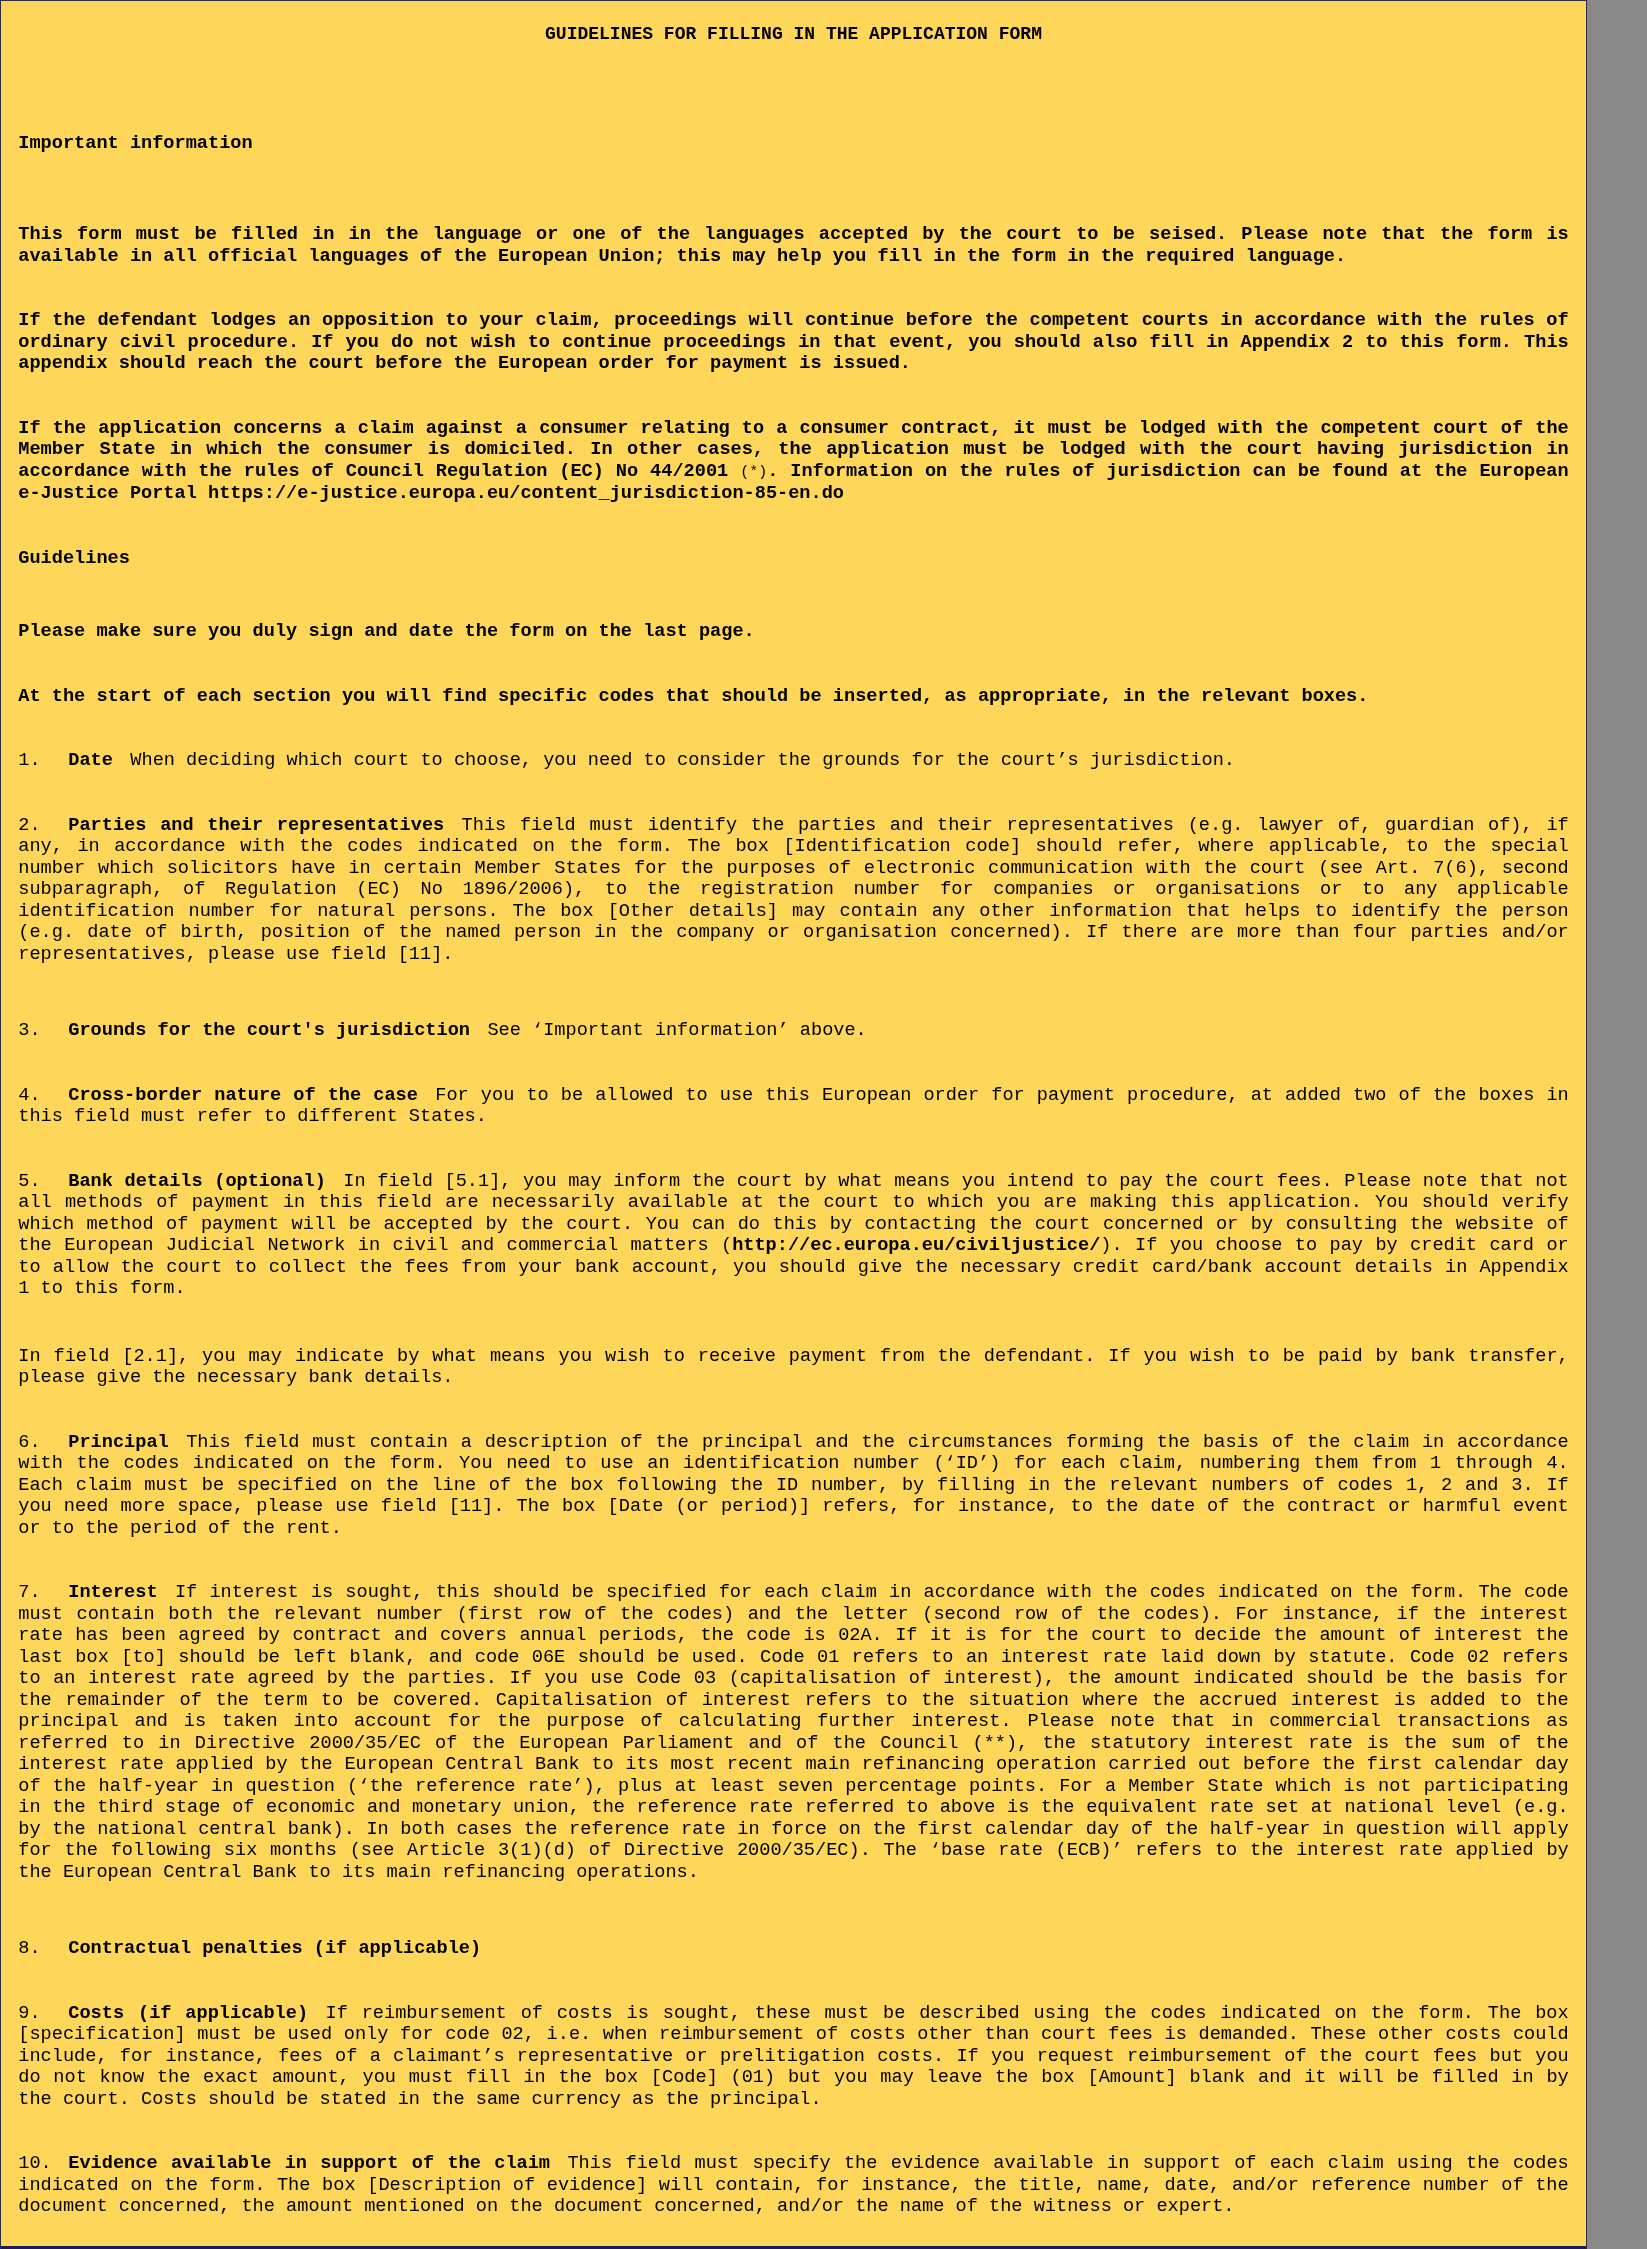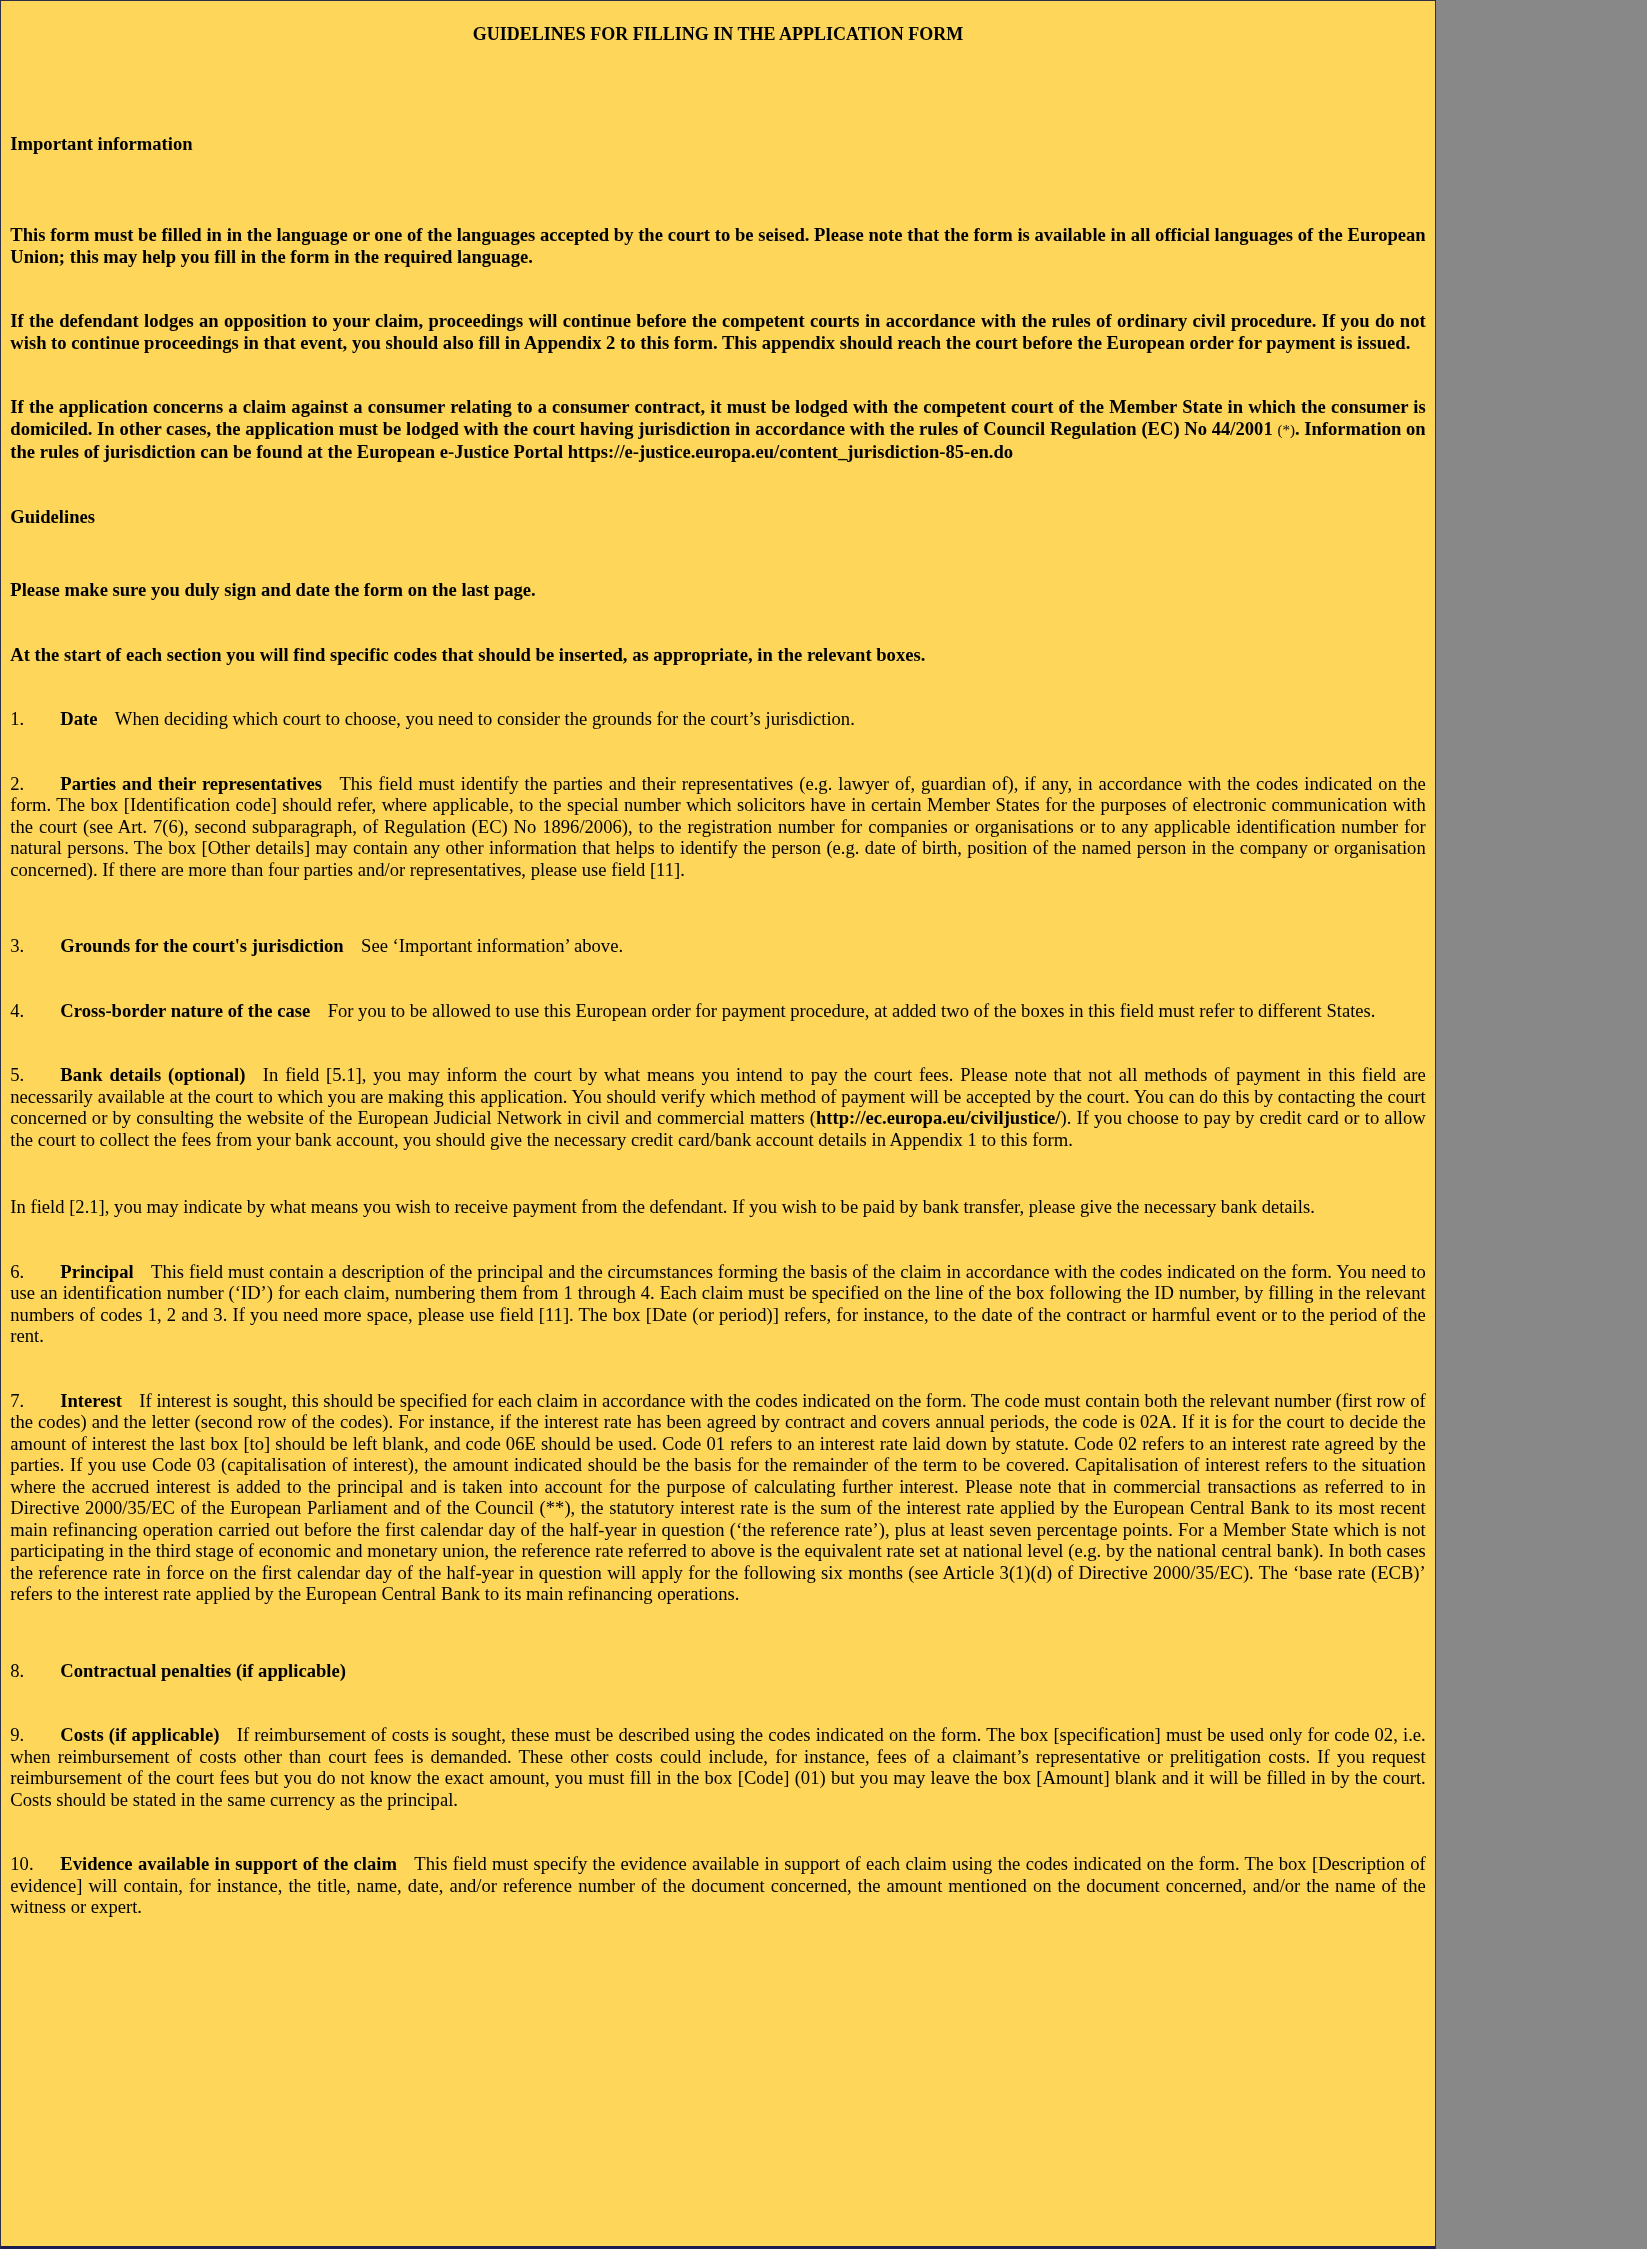--- a/index.html
+++ b/index.html
@@ -1,38 +1,38 @@
 <!DOCTYPE html>
 <html style="--bg: #FED65A; --border: #2E2E44; --bottombar: #1B1B55;font-size:9.3px"><head>
 <meta charset="utf-8">
 <style>
   html, body { margin: 0; padding: 0; background: #888; }
   .page {
     position: relative;
-    width: 1436px;
+    width: 1587px;
     height: 2250px;
     box-sizing: border-box;
     background: var(--bg, #FED65A);
     border: 1.2px solid var(--border, #2E2E44);
-    font-family: Liberation Serif, serif;
+    font-family: Liberation Mono, monospace;
     font-size: 18.6px;
     line-height: 21.5px;
     color: #000;
     overflow: hidden;
   }
   .inner { padding: 0 9.3px; }
   h1.title {
     margin: 0;
     padding-top: 23px;
     font-size: 18px;
     line-height: 21.5px;
     font-weight: bold;
     text-align: center;
   }
-  p { margin: 0; text-align: justify; }
+  p { margin: 8px; text-align: justify; }
   .b { font-weight: bold; }
   .blk { margin-top: 43px; }
   .sp-imp { margin-top: 87px; }
   .sp-first { margin-top: 70px; }
   .sp-md { margin-top: 52px; }
   .sp-lg { margin-top: 55px; }
   .sp-note { margin-top: 46px; }
   .num { display: inline-block; min-width: 50px; font-weight: normal; }
   .ih { margin-right: 17.4px; }
   .fn { font-weight: normal; font-size: 15px; }

